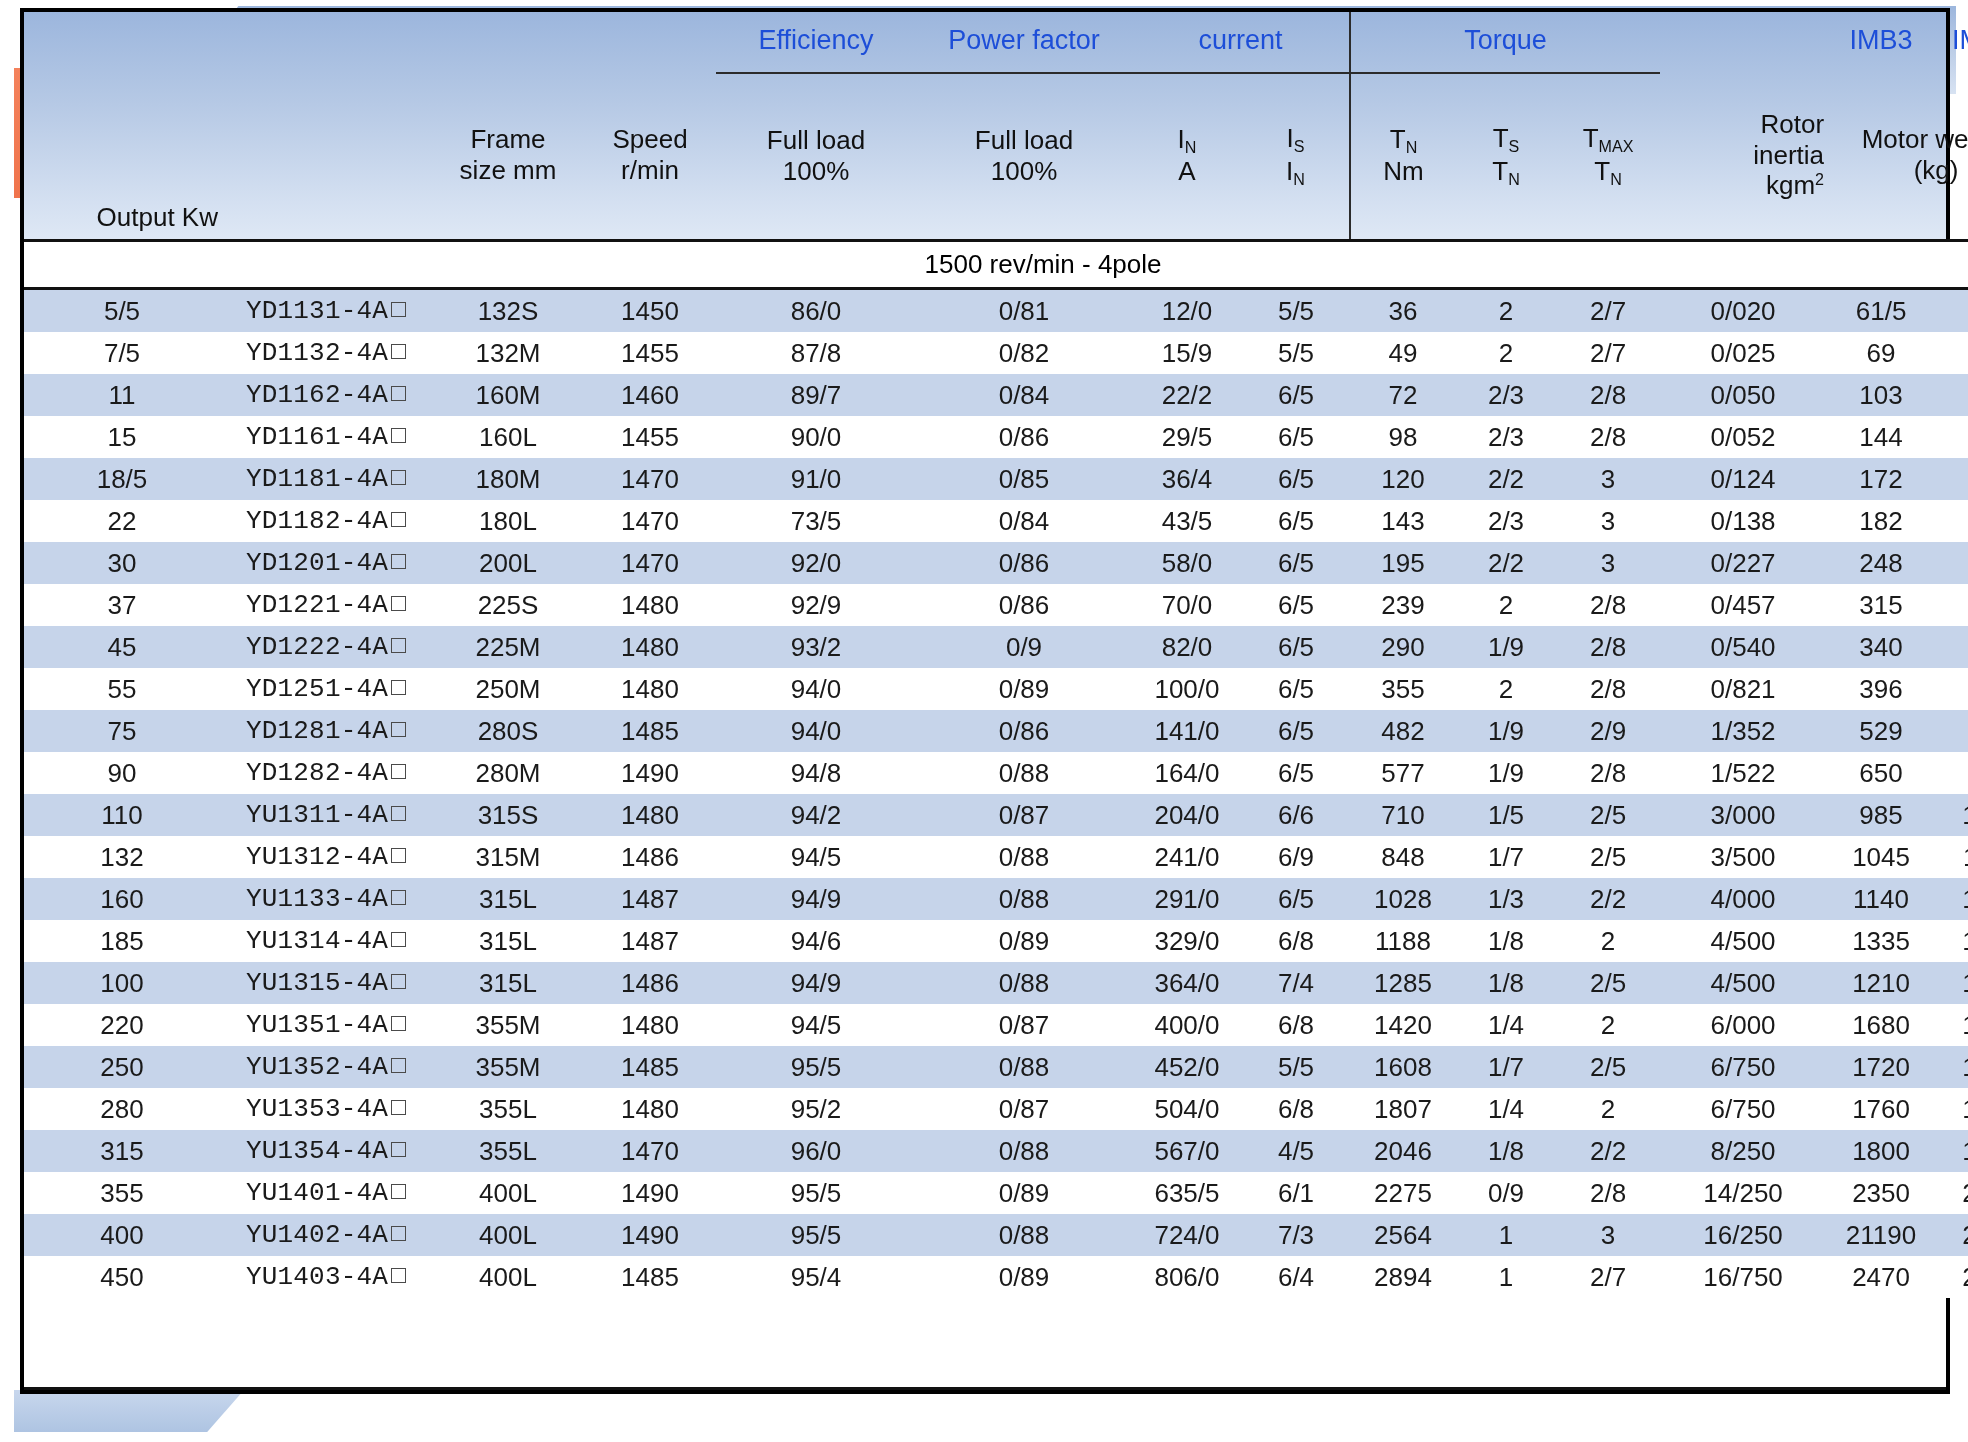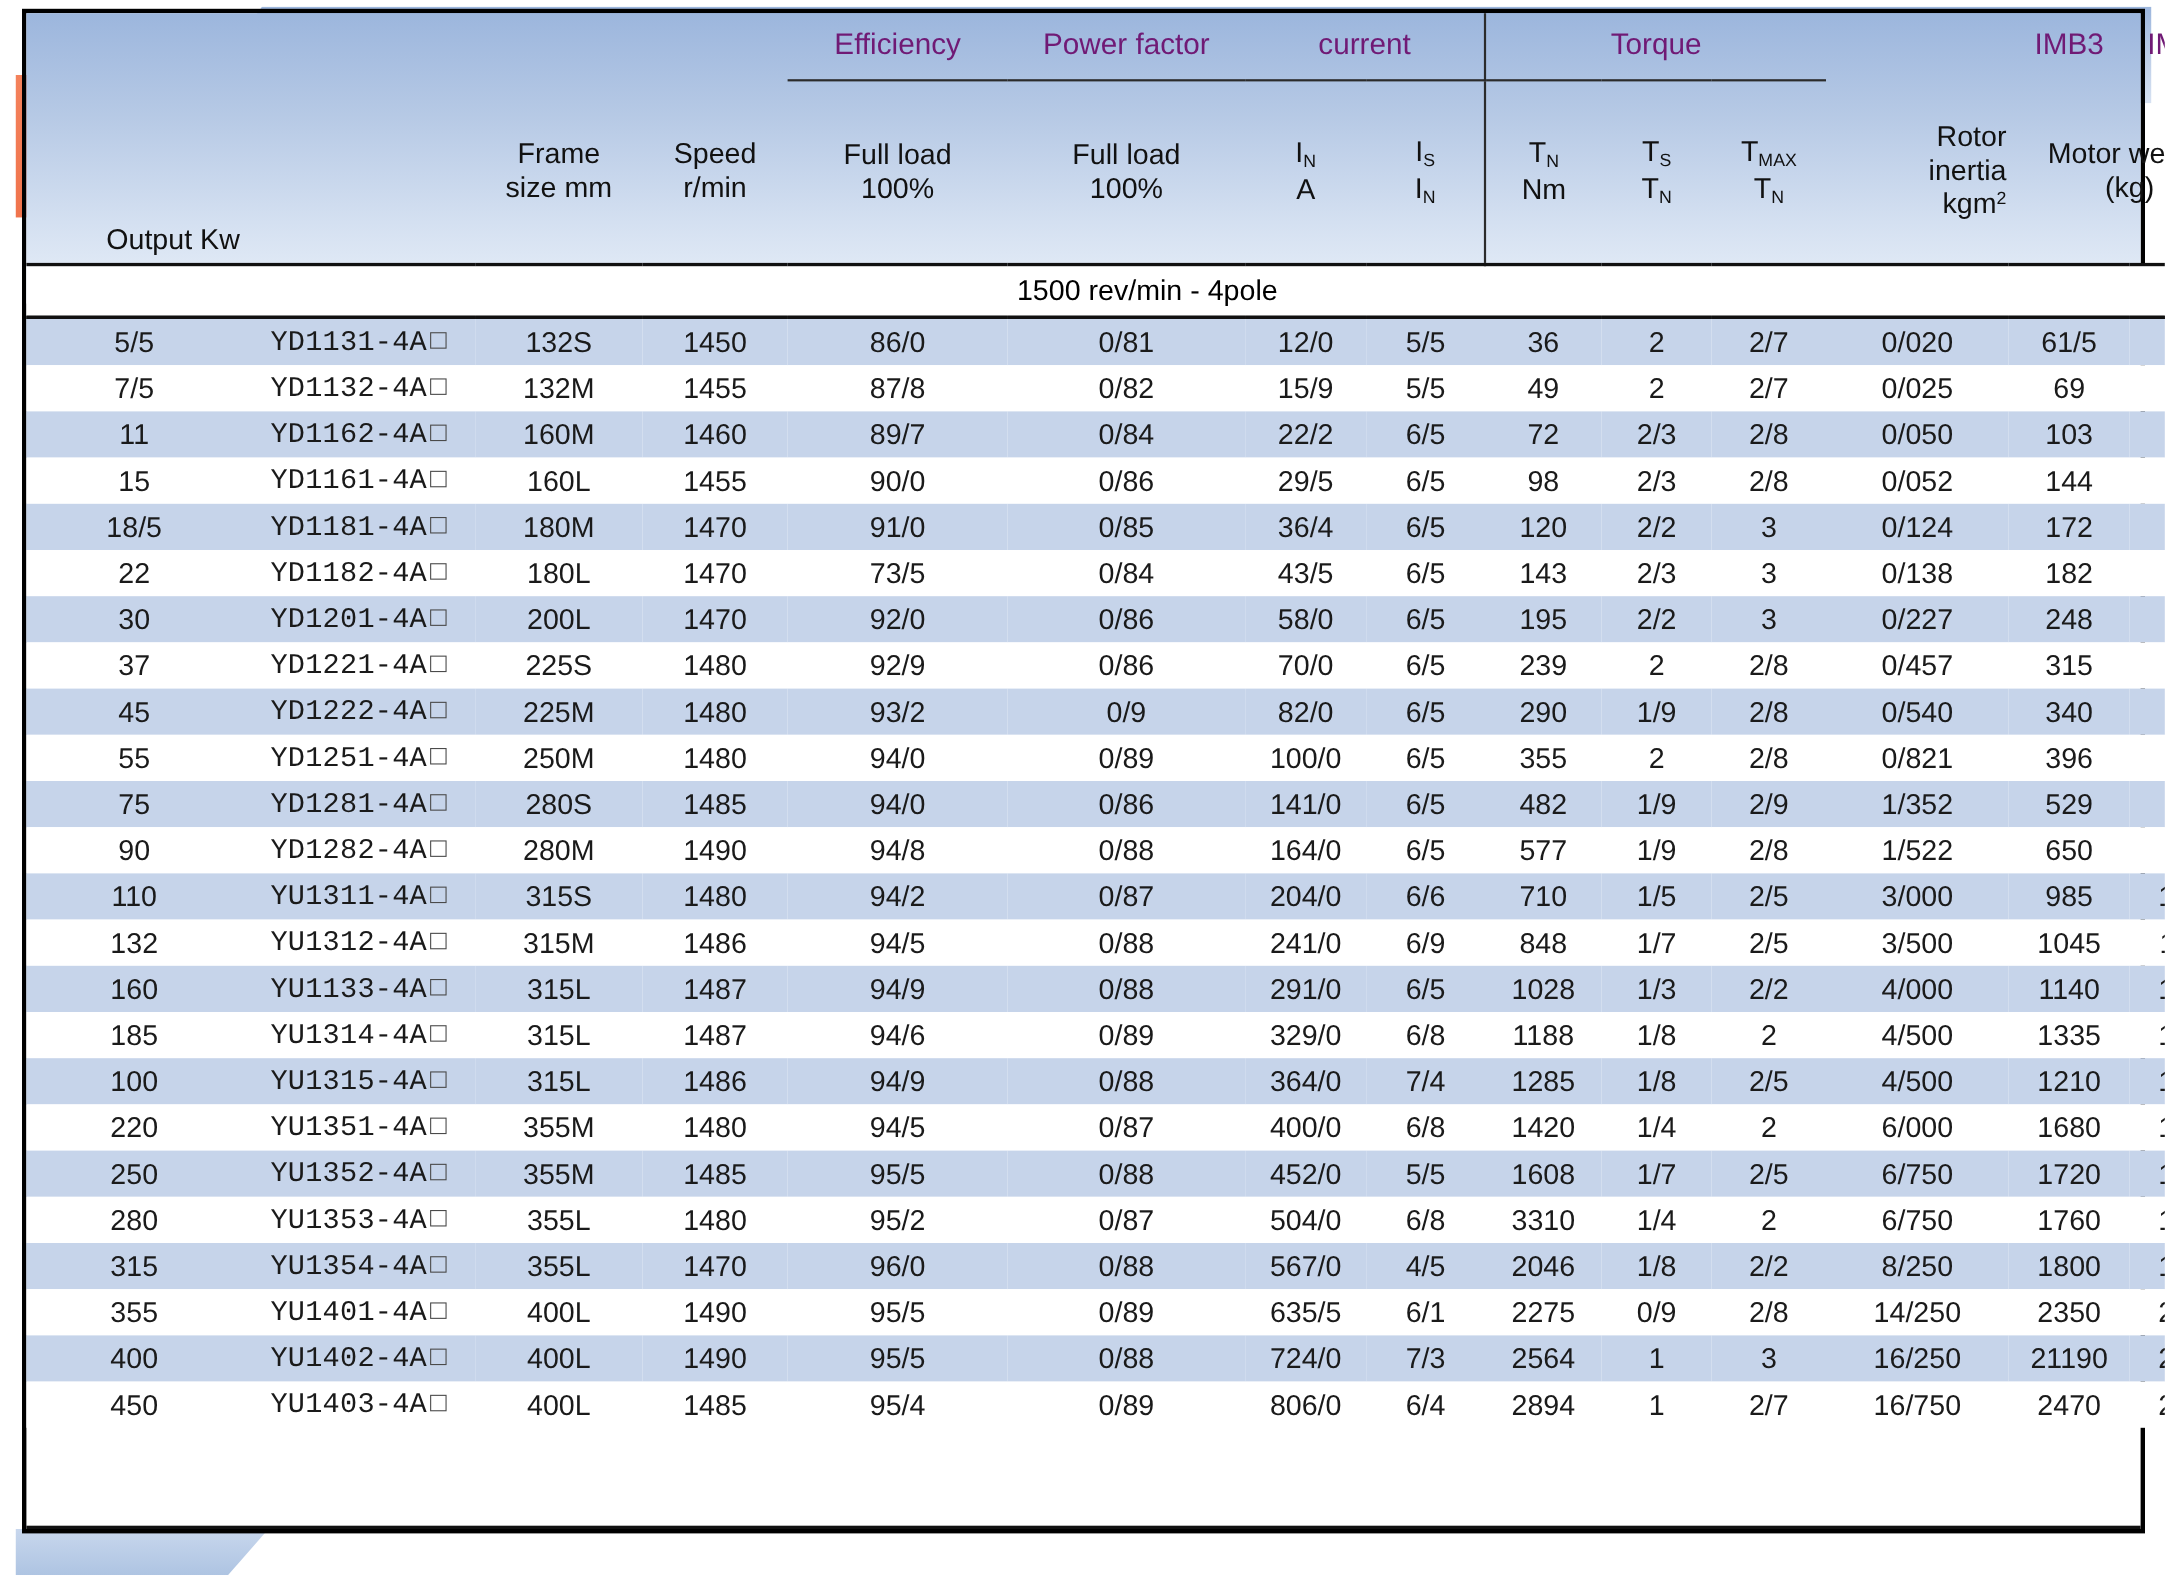--- a/index.html
+++ b/index.html
@@ -97,21 +97,21 @@
   #hdr-table-wrap {
     position: relative;
     z-index: 1;
   }
 
   
   .grp-label {
     font-size: 27px;
     height: 56px;
     padding-bottom: 4px !important;
-    color: #701a75;
+    color: #1d4ed8;
   }
   .grp-underline {
     border-bottom: 2px solid #2b2b2b !important;
   }
 
   
   .col-hdr {
     font-size: 26px;
     line-height: 1.18;
     padding: 4px 2px 6px 2px !important;
@@ -574,21 +574,21 @@
             </tr>
             <tr class="data even">
               <td>280</td>
               <td class="model"><span>YU1353-4A</span><span class="sqbox"></span></td>
               <td>355L</td>
               <td>1480</td>
               <td>95/2</td>
               <td>0/87</td>
               <td>504/0</td>
               <td>6/8</td>
-              <td>3310</td>
+              <td>1807</td>
               <td>1/4</td>
               <td>2</td>
               <td>6/750</td>
               <td>1760</td>
               <td>1823</td>
             </tr>
             <tr class="data odd">
               <td>315</td>
               <td class="model"><span>YU1354-4A</span><span class="sqbox"></span></td>
               <td>355L</td>

